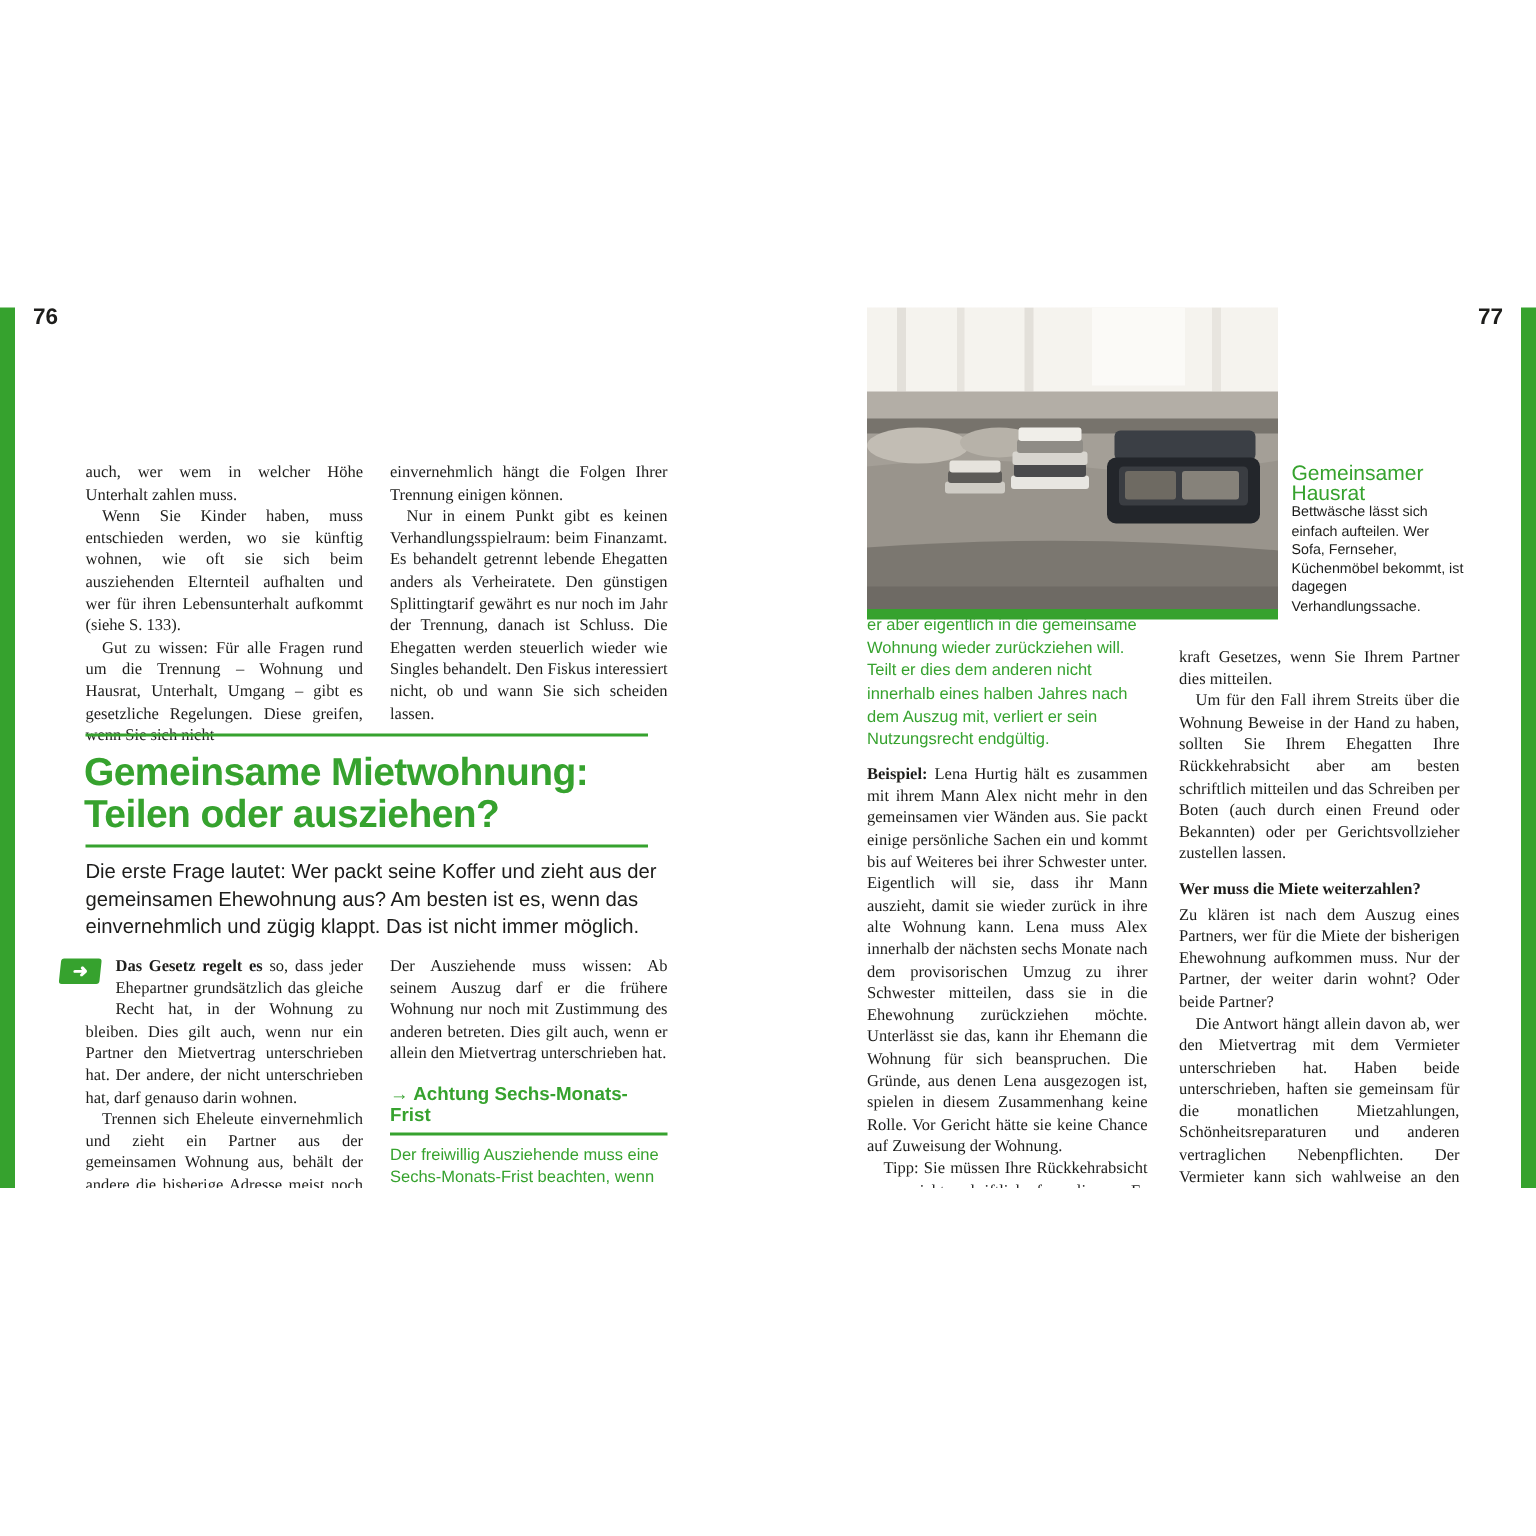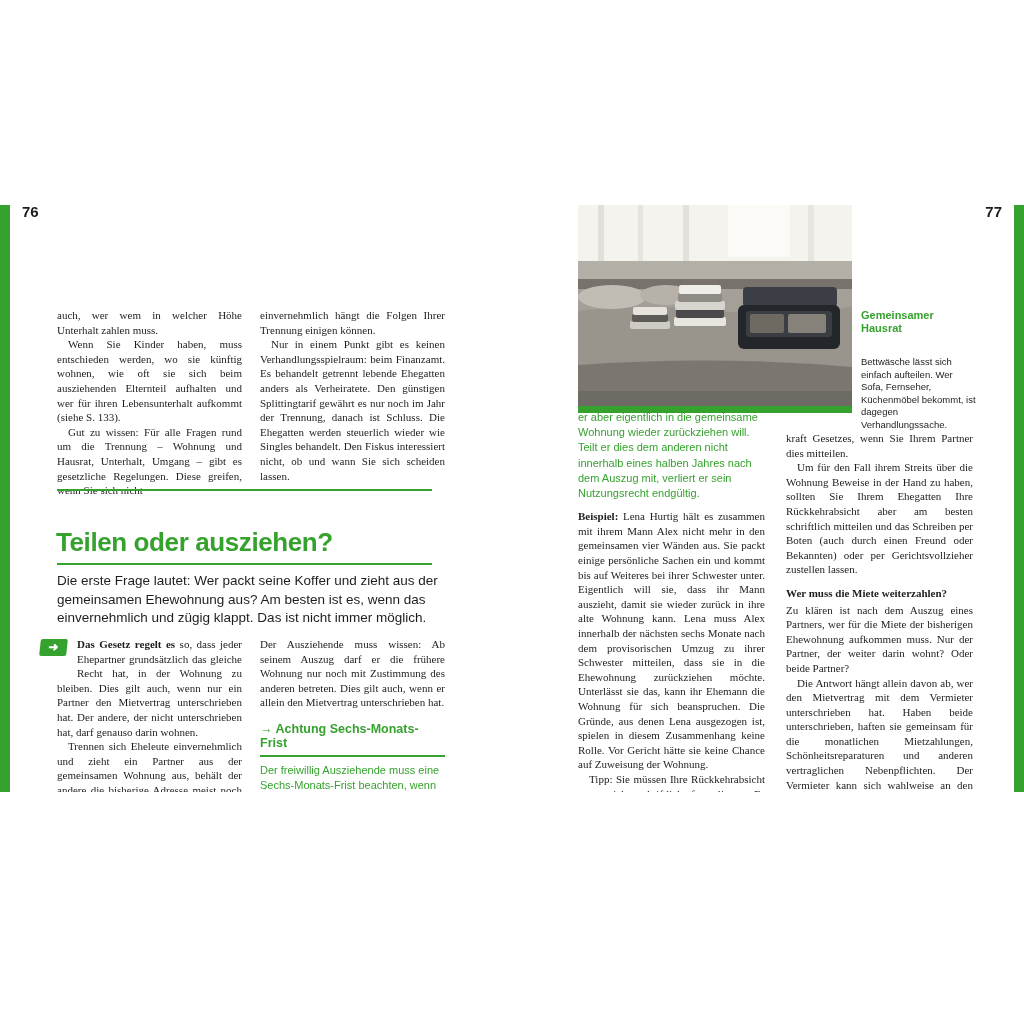--- a/index.html
+++ b/index.html
@@ -58,21 +58,21 @@
   .footer {
     position:absolute; left:57px; top:807px; width:400px;
     font-family:"Liberation Sans", sans-serif; font-size:10.5px; color:var(--ink);
   }
   .footer .brand { color:var(--green); font-weight:bold; }
   .footer .sep { color:#8a8a8a; padding:0 6px; }
 
   .photo { position:absolute; left:578px; top:205px; width:274px; height:201px; display:block; }
   .photo-bar { position:absolute; left:578px; top:406px; width:274px; height:7px; background:var(--green); }
   .caption { position:absolute; left:861px; top:309px; width:115px; font-family:"Liberation Sans", sans-serif; }
-  .caption .cap-title { color:var(--green); font-weight:bold; font-size:11px; line-height:13px; margin-bottom:21px; }
+  .caption .cap-title { color:var(--green); font-weight:normal; font-size:14px; line-height:13px; margin-bottom:1px; }
   .caption .cap-text { font-size:9.5px; line-height:12.6px; color:var(--ink); }
 
   .gap-s { height:8px; }
   .subhead {
     font-size:11px; line-height:14.6px; font-weight:bold; margin-top:9px; margin-bottom:2px;
   }
 </style>
 </head>
 <body>
 
@@ -89,21 +89,21 @@
     <p class="body-p ind">Wenn Sie Kinder haben, muss entschieden werden, wo sie künftig wohnen, wie oft sie sich beim ausziehenden Elternteil aufhalten und wer für ihren Lebensunterhalt aufkommt (siehe S. 133).</p>
     <p class="body-p ind">Gut zu wissen: Für alle Fragen rund um die Trennung – Wohnung und Hausrat, Unterhalt, Umgang – gibt es gesetzliche Regelungen. Diese greifen, wenn Sie sich nicht</p>
   </div>
   <div class="col" style="left:260px; top:308px; width:185px;">
     <p class="body-p">einvernehmlich hängt die Folgen Ihrer Trennung einigen können.</p>
     <p class="body-p ind">Nur in einem Punkt gibt es keinen Verhandlungsspielraum: beim Finanzamt. Es behandelt getrennt lebende Ehegatten anders als Verheiratete. Den günstigen Splittingtarif gewährt es nur noch im Jahr der Trennung, danach ist Schluss. Die Ehegatten werden steuerlich wieder wie Singles behandelt. Den Fiskus interessiert nicht, ob und wann Sie sich scheiden lassen.</p>
   </div>
 
   <div class="rule" style="left:57px; top:489px; width:375px;"></div>
   <h1 class="section-heading" style="left:56px; top:500px; width:390px;">
-    <br>
+    <span>Gemeinsame Mietwohnung:</span><br>
     <span>Teilen oder ausziehen?</span>
   </h1>
   <div class="rule" style="left:57px; top:563px; width:375px;"></div>
   <p class="lead" style="left:57px; top:572px; width:388px;">Die erste Frage lautet: Wer packt seine Koffer und zieht aus der gemeinsamen Ehewohnung aus? Am besten ist es, wenn das einvernehmlich und zügig klappt. Das ist nicht immer möglich.</p>
 
   <div class="law-icon">
     <span>➜</span>
   </div>
   <div class="col" style="left:57px; top:637px; width:185px;">
     <p class="body-p"><span class="float-spacer"></span><b>Das Gesetz regelt es</b><span> so, dass jeder Ehepartner grundsätzlich das gleiche Recht hat, in der Wohnung zu bleiben. Dies gilt auch, wenn nur ein Partner den Mietvertrag unterschrieben hat. Der andere, der nicht unterschrieben hat, darf genauso darin wohnen.</span></p>

